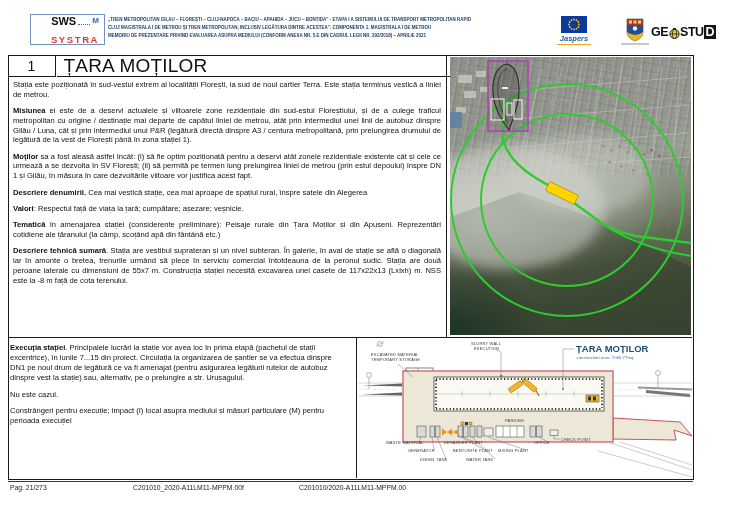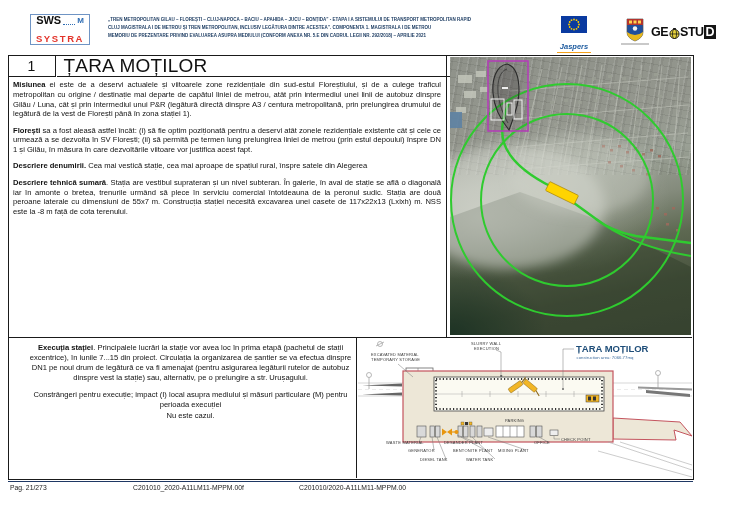--- a/index.html
+++ b/index.html
@@ -2,32 +2,32 @@
 <html><head>
 <meta charset="utf-8">
 <style>
   html,body{margin:0;padding:0;background:#e8e8e8;}
   .page{position:relative;width:750px;height:530px;background:#fff;overflow:hidden;
         font-family:"Liberation Sans",sans-serif;color:#111;}
   .abs{position:absolute;}
 
   
   .sws-box{left:30px;top:14px;width:58px;height:29px;border:1.5px solid #6f94c4;
-           display:flex;flex-direction:column;align-items:center;justify-content:flex-start;line-height:1;}
+           display:flex;flex-direction:column;align-items:center;justify-content:flex-end;line-height:1;padding-left:15px;}
   .sws-top{display:flex;align-items:center;gap:2px;font-weight:bold;font-size:11px;color:#111;}
   .sws-dots{width:12px;border-bottom:1.5px dotted #2e6db4;height:7px;}
   .sws-m{color:#2e6db4;font-size:8px;font-weight:bold;}
   .sws-bottom{color:#e3342b;font-weight:bold;font-size:9.5px;letter-spacing:1.6px;margin-top:8px;}
 
   .header-title{left:108px;top:16px;width:840px;transform:scale(0.5);transform-origin:0 0;
                 color:#17375E;font-weight:bold;font-size:9px;line-height:1.7;white-space:nowrap;}
 
   .jaspers{left:552px;top:16px;width:44px;display:flex;flex-direction:column;align-items:center;}
   .jaspers-label{font-size:7.5px;font-weight:bold;font-style:italic;color:#1c5a9e;
-                 border-bottom:1.5px solid #f5a21b;padding:8px 3px 1px 3px;margin-top:1px;}
+                 border-bottom:1.5px solid #f5a21b;padding:0 3px 1px 3px;margin-top:1px;}
   .coat{left:626px;top:18px;}
   .coat-caption{left:621px;top:43px;width:28px;height:2px;background:#c9c9c9;}
   .geostud{left:651px;top:25px;display:flex;align-items:flex-end;font-weight:bold;font-size:12.5px;
            letter-spacing:-0.5px;color:#0d0d0d;}
   .geostud .gd{background:#141414;color:#fff;padding:0 1.5px;margin-left:0.5px;}
 
   
   .tbl-outer{left:8px;top:55px;width:684px;height:423px;border:1.5px solid #1a1a1a;}
   .cell-num{left:8px;top:55px;width:47px;height:21px;border-right:1.5px solid #1a1a1a;
             border-bottom:1.5px solid #1a1a1a;display:flex;align-items:center;justify-content:center;
@@ -35,22 +35,22 @@
   .cell-title{left:56.5px;top:55px;width:389px;height:21px;border-bottom:1.5px solid #1a1a1a;
               display:flex;align-items:center;padding-left:7px;font-size:19px;letter-spacing:0.2px;}
   .vline447{left:445.5px;top:55px;width:0;height:281.5px;border-left:1.5px solid #1a1a1a;}
   .hline336{left:8px;top:336.5px;width:684px;height:0;border-top:1.5px solid #1a1a1a;}
   .vline356{left:356px;top:338px;width:0;height:140px;border-left:1.5px solid #1a1a1a;}
 
   
   .text-main{left:13px;top:80px;width:428px;height:255px;overflow:hidden;
              font-size:7.6px;line-height:1.29;text-align:justify;}
   .text-main p,.text-exec p{margin:0 0 6.5px 0;}
-  .text-exec{left:22px;top:343px;width:337px;height:133px;overflow:hidden;
-             font-size:7.6px;line-height:1.32;text-align:center;}
+  .text-exec{left:10px;top:343px;width:337px;height:133px;overflow:hidden;
+             font-size:7.6px;line-height:1.32;text-align:left;}
   .u{text-underline-offset:1px;}
 
   
   .satmap{left:450px;top:57px;width:241px;height:278px;overflow:hidden;}
   .sat-base{position:absolute;left:0;top:0;right:0;bottom:0;
     background:
       radial-gradient(ellipse 130px 90px at 12% 58%, rgba(225,227,218,0.55), rgba(225,227,218,0) 70%),
       radial-gradient(ellipse 160px 110px at 45% 50%, rgba(205,208,198,0.45), rgba(205,208,198,0) 70%),
       radial-gradient(ellipse 150px 110px at 0% 100%, rgba(16,46,36,0.8), rgba(16,46,36,0) 65%),
       linear-gradient(168deg,#8f928a 0%,#94978e 28%,#9aa095 42%,#848b7c 55%,#5d6851 68%,#49543f 82%,#414c3a 100%);}
@@ -137,30 +137,33 @@
   </div>
 
   <div class="abs tbl-outer"></div>
   <div class="abs cell-num">1</div>
   <div class="abs cell-title">ȚARA MOȚILOR</div>
   <div class="abs vline447"></div>
   <div class="abs hline336"></div>
   <div class="abs vline356"></div>
 
   <div class="abs text-main">
+    <p><b></b><span>Stația este poziționată în sud-vestul extrem al localității Florești, la sud de noul cartier Terra. Este stația terminus vestică a liniei de metrou.</span></p>
     <p><b>Misiunea</b><span> ei este de a deservi actualele și viitoarele zone rezidențiale din sud-estul Floreștiului, și de a culege traficul metropolitan cu origine / destinație mai departe de capătul liniei de metrou, atât prin intermediul unei linii de autobuz dinspre Gilău / Luna, cât și prin intermediul unui P&amp;R (legătură directă dinspre A3 / centura metropolitană, prin prelungirea drumului de legătură de la vest de Florești până în zona stației 1).</span></p>
-    <p><b>Florești</b><span> sa a fost aleasă astfel încât: (i) să fie optim poziționată pentru a deservi atât zonele rezidențiale existente cât și cele ce urmează a se dezvolta în SV Florești; (ii) să permită pe termen lung prelungirea liniei de metrou (prin estul depoului) înspre DN 1 și Gilău, în măsura în care dezvoltările viitoare vor justifica acest fapt.</span></p>
+    <p><b>Moților</b><span> sa a fost aleasă astfel încât: (i) să fie optim poziționată pentru a deservi atât zonele rezidențiale existente cât și cele ce urmează a se dezvolta în SV Florești; (ii) să permită pe termen lung prelungirea liniei de metrou (prin estul depoului) înspre DN 1 și Gilău, în măsura în care dezvoltările viitoare vor justifica acest fapt.</span></p>
     <p><b>Descriere denumirii.</b><span> Cea mai vestică stație, cea mai aproape de spațiul rural, înspre satele din Alegerea</span></p>
+    <p><b>Valori</b><span>: Respectul față de viața la țară; cumpătare; așezare; veșnicie.</span></p>
+    <p><b>Tematică</b><span> în amenajarea stației (considerente preliminare): Peisaje rurale din Țara Moților și din Apuseni. Reprezentări cotidiene ale țăranului (la câmp, scoțând apă din fântână etc.)</span></p>
     <p><b class="u">Descriere tehnică sumară</b><span>. Stația are vestibul suprateran și un nivel subteran. În galerie, în aval de stație se află o diagonală iar în amonte o bretea, trenurile urmând să plece în serviciu comercial întotdeauna de la peronul sudic. Stația are două peroane laterale cu dimensiuni de 55x7 m. Construcția stației necesită excavarea unei casete de 117x22x13 (Lxlxh) m. NSS este la -8 m față de cota terenului.</span></p>
   </div>
 
   <div class="abs text-exec">
     <p><b class="u">Execuția stației</b><span>. Principalele lucrări la stație vor avea loc în prima etapă (pachetul de stații excentrice), în lunile 7...15 din proiect. Circulația la organizarea de șantier se va efectua dinspre DN1 pe noul drum de legătură ce va fi amenajat (pentru asigurarea legăturii rutelor de autobuz dinspre vest la stație) sau, alternativ, pe o prelungire a str. Urușagului.</span></p>
+    <p>Nu este cazul.</p>
     <p style="margin-bottom:1px;"><span class="u">Constrângeri pentru execuție; impact (I) local asupra mediului și măsuri particulare (M) pentru perioada execuției</span></p>
-    <p>Nu este cazul.</p>
   </div>
 
   <div class="abs satmap">
     <div class="sat-base"></div>
     <svg class="sat-svg" width="241" height="278" viewBox="0 0 241 278">
       <defs>
           <filter id="satblur" x="-50%" y="-50%" width="200%" height="200%">
             <feGaussianBlur stdDeviation="6"></feGaussianBlur>
           </filter>
         </defs>

